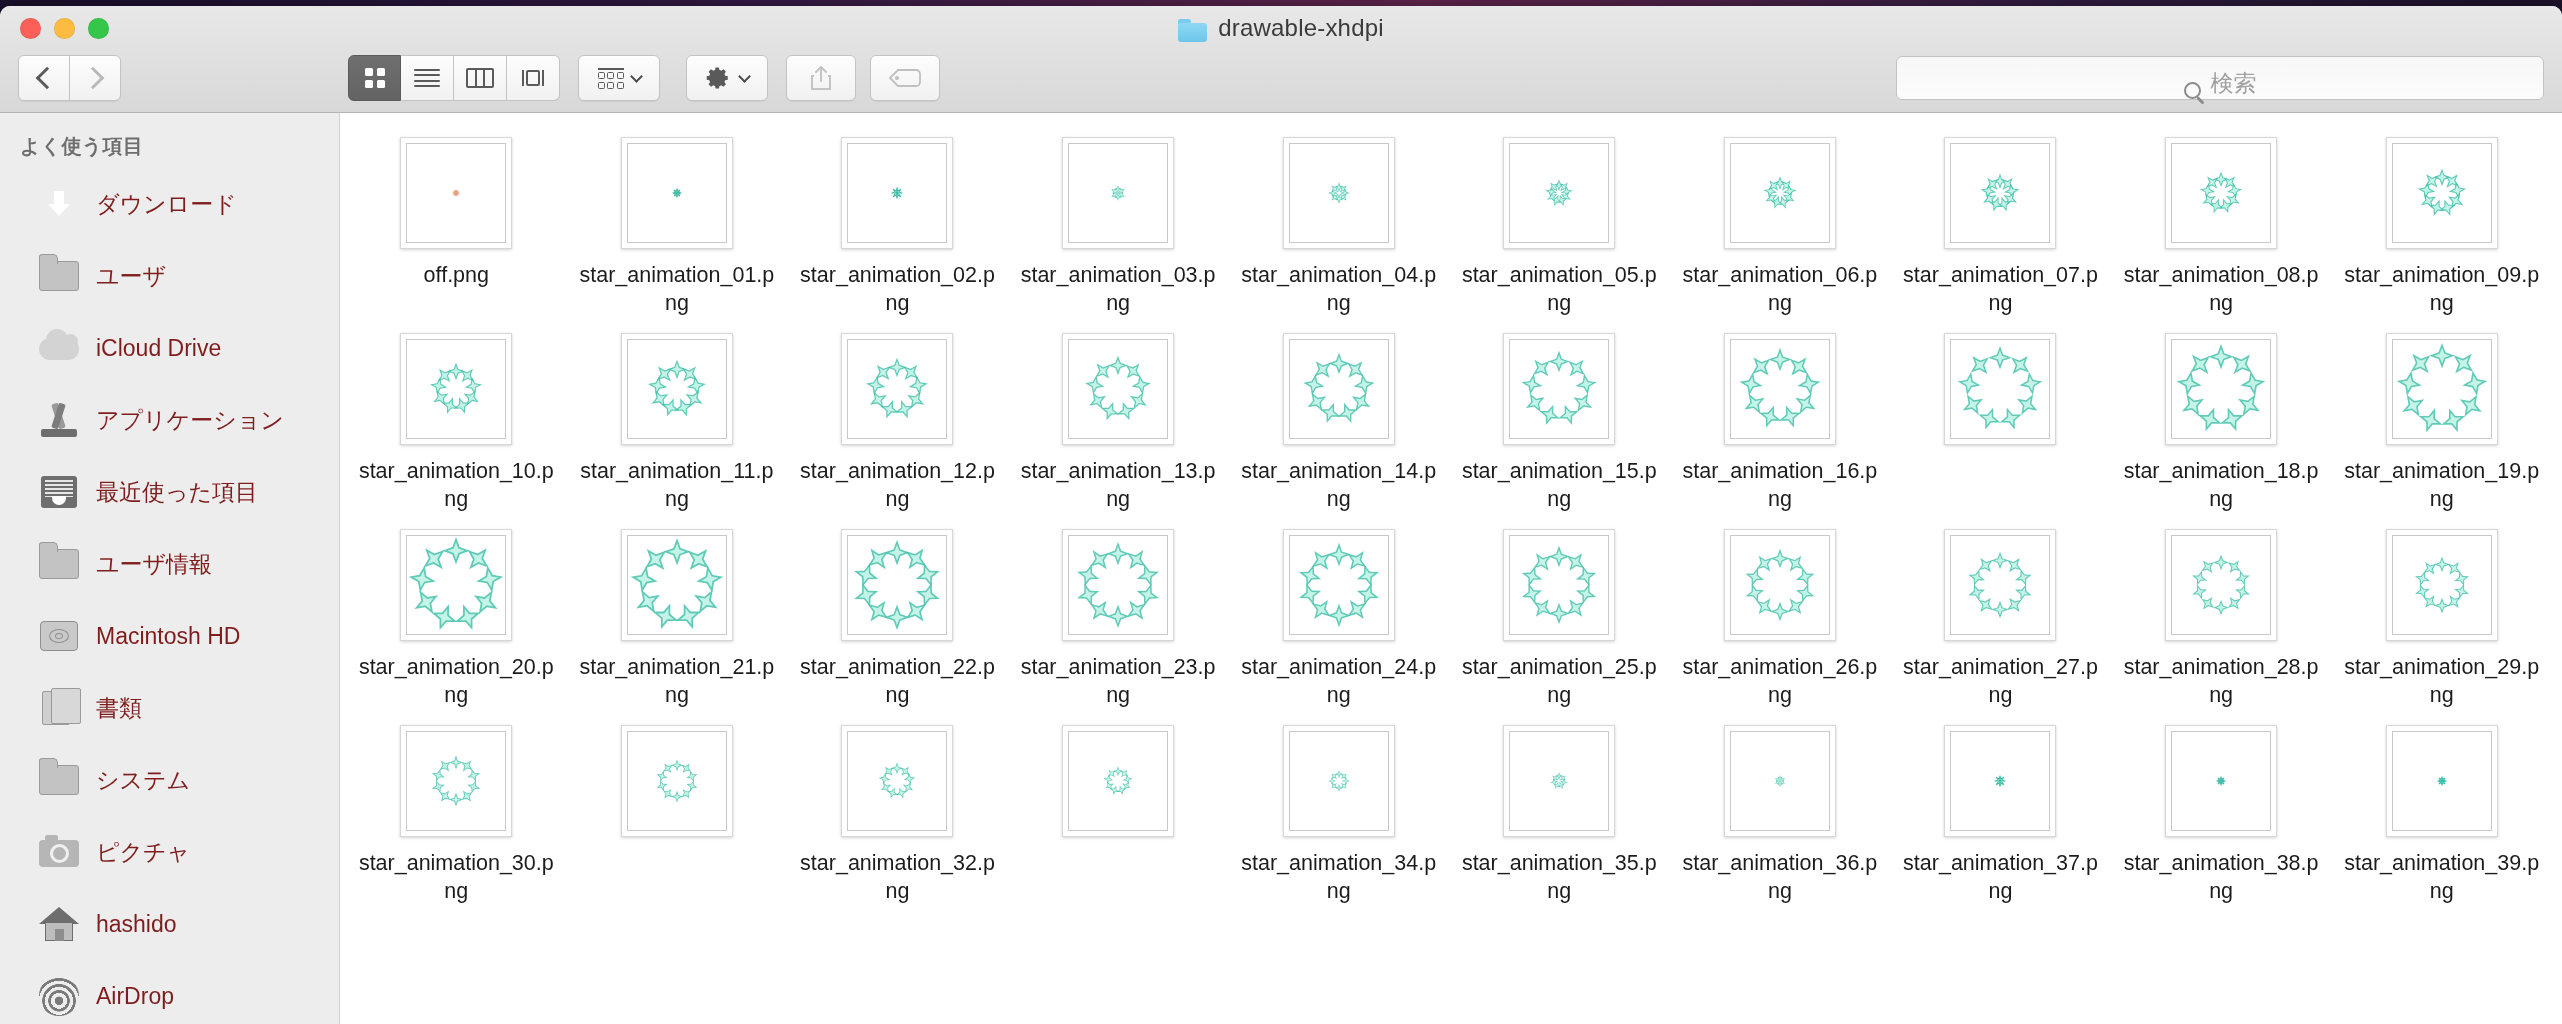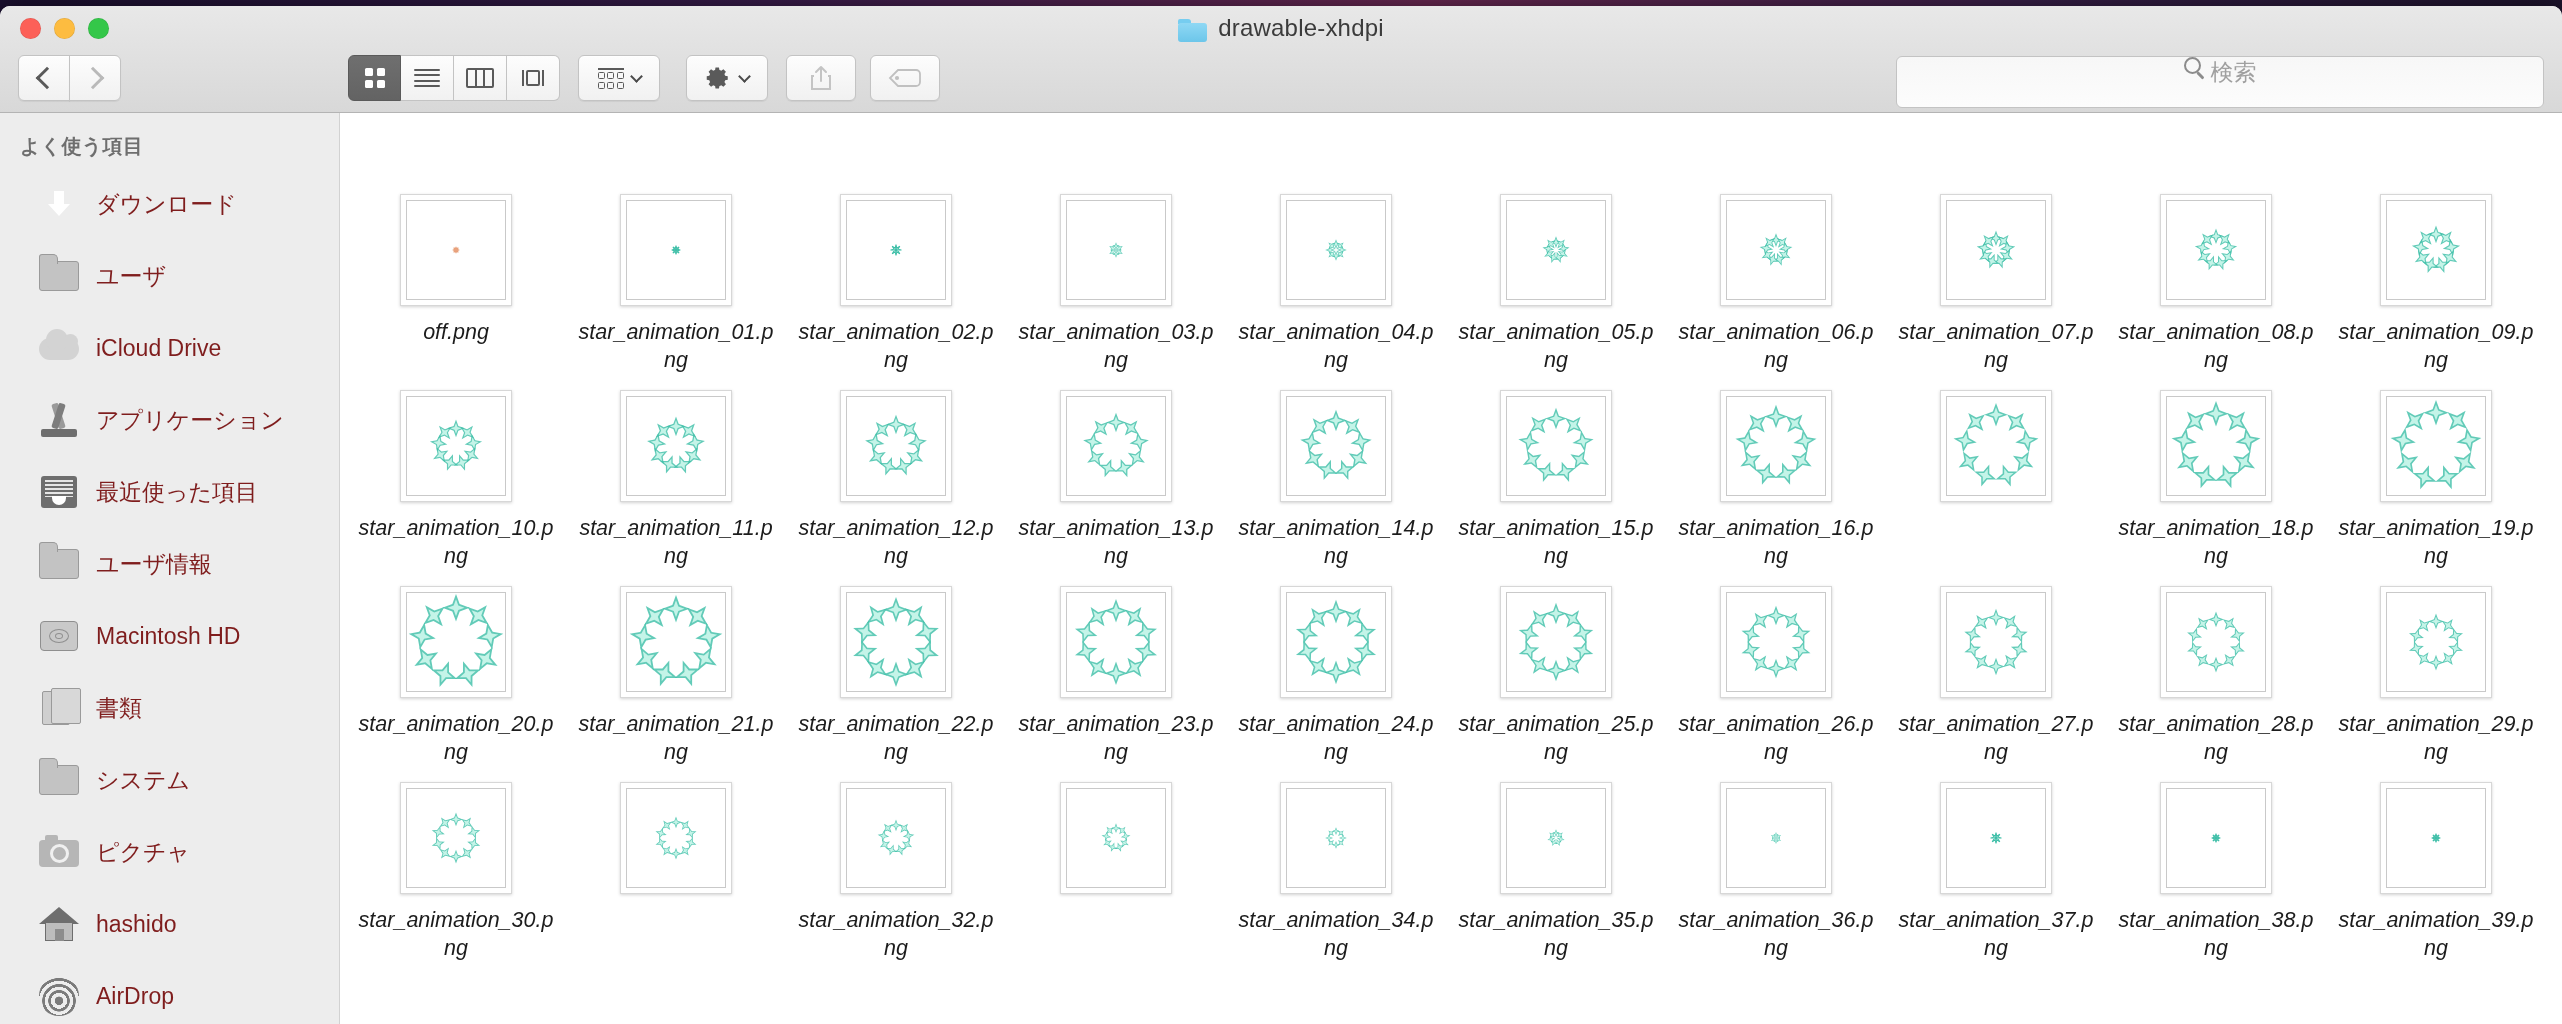--- a/index.html
+++ b/index.html
@@ -103,31 +103,31 @@
   .ic-arr span { display:flex; gap:2.5px; }
   .ic-arr span i { display:block; width:7px; height:7px; border:1.5px solid #5a5a5a; border-radius:1.5px; }
   .mini-chev { width:9px; height:9px; border:solid #4a4a4a; border-width:0 2.5px 2.5px 0; transform:rotate(45deg); margin-bottom:4px; }
 
   .action { left: 686px; top: 4px; width: 82px; height: 46px; gap: 9px; }
   .gear { width: 26px; height: 26px; position: relative; }
   .share { left: 786px; top: 4px; width: 70px; height: 46px; }
   .tagbtn { left: 870px; top: 4px; width: 70px; height: 46px; }
 
   .searchbox {
-    position: absolute; right: 18px; top: 5px; width: 648px; height: 52px;
+    position: absolute; right: 18px; top: 5px; width: 648px; height: 44px;
     background: linear-gradient(#f7f7f7,#fcfcfc);
     border: 1px solid #c3c3c3; border-radius: 6px;
-    display: flex; align-items: flex-start; justify-content: center; gap: 10px;
+    display: flex; align-items: flex-end; justify-content: center; gap: 10px;
   }
   .mag { width:17px; height:17px; border:2.5px solid #8c8c8c; border-radius:50%; position:relative; }
   .mag::after { content:""; position:absolute; right:-6px; bottom:-4px; width:9px; height:2.5px; background:#8c8c8c; transform:rotate(45deg); border-radius:2px;}
   .search-ph { font-size: 23px; color: #a0a0a0; }
 
   
-  .body { position:absolute; top:107px; left:0; right:0; bottom:0; display:flex;align-items:center; }
+  .body { position:absolute; top:107px; left:0; right:0; bottom:0; display:flex; }
   .sidebar {
     width: 340px; height: 100%;
     background: #ededed;
     border-right: 1px solid #d2d2d2;
     padding-top: 14px;
     overflow: hidden;
   }
   .sb-header {
     font-size: 20px; color: #6e6e6e; font-weight: 700;
     padding: 6px 0 8px 20px; letter-spacing: .3px;
@@ -175,23 +175,22 @@
       radial-gradient(circle at 50% 62%, #7b7b7b 0 4px, transparent 4.5px),
       radial-gradient(circle at 50% 62%, transparent 0 8px, #7b7b7b 8px 10.5px, transparent 11px),
       radial-gradient(circle at 50% 62%, transparent 0 14px, #7b7b7b 14px 16.5px, transparent 17px),
       radial-gradient(circle at 50% 62%, transparent 0 20px, #7b7b7b 20px 22.5px, transparent 23px);}
 
   
   .content { flex: 1; background: #fff; position: relative; overflow: hidden; }
   .grid {
     display: grid;
     grid-template-columns: repeat(10, 1fr);
-    padding: 14px 16px 0 6px;
+    padding: 14px 10px 0 6px;
     row-gap: 0;
-    font-style: italic;
   }
   .cell { width: 100%; padding: 10px 8px 6px 8px; display: flex; flex-direction: column; align-items: center; }
   .thumb {
     width: 112px; height: 112px;
     background: #fff;
     border: 1px solid #d7d7d7;
     box-shadow: 0 1px 3px rgba(0,0,0,.18);
     padding: 5px;
     display:flex; align-items:center; justify-content:center;
     position: relative;

